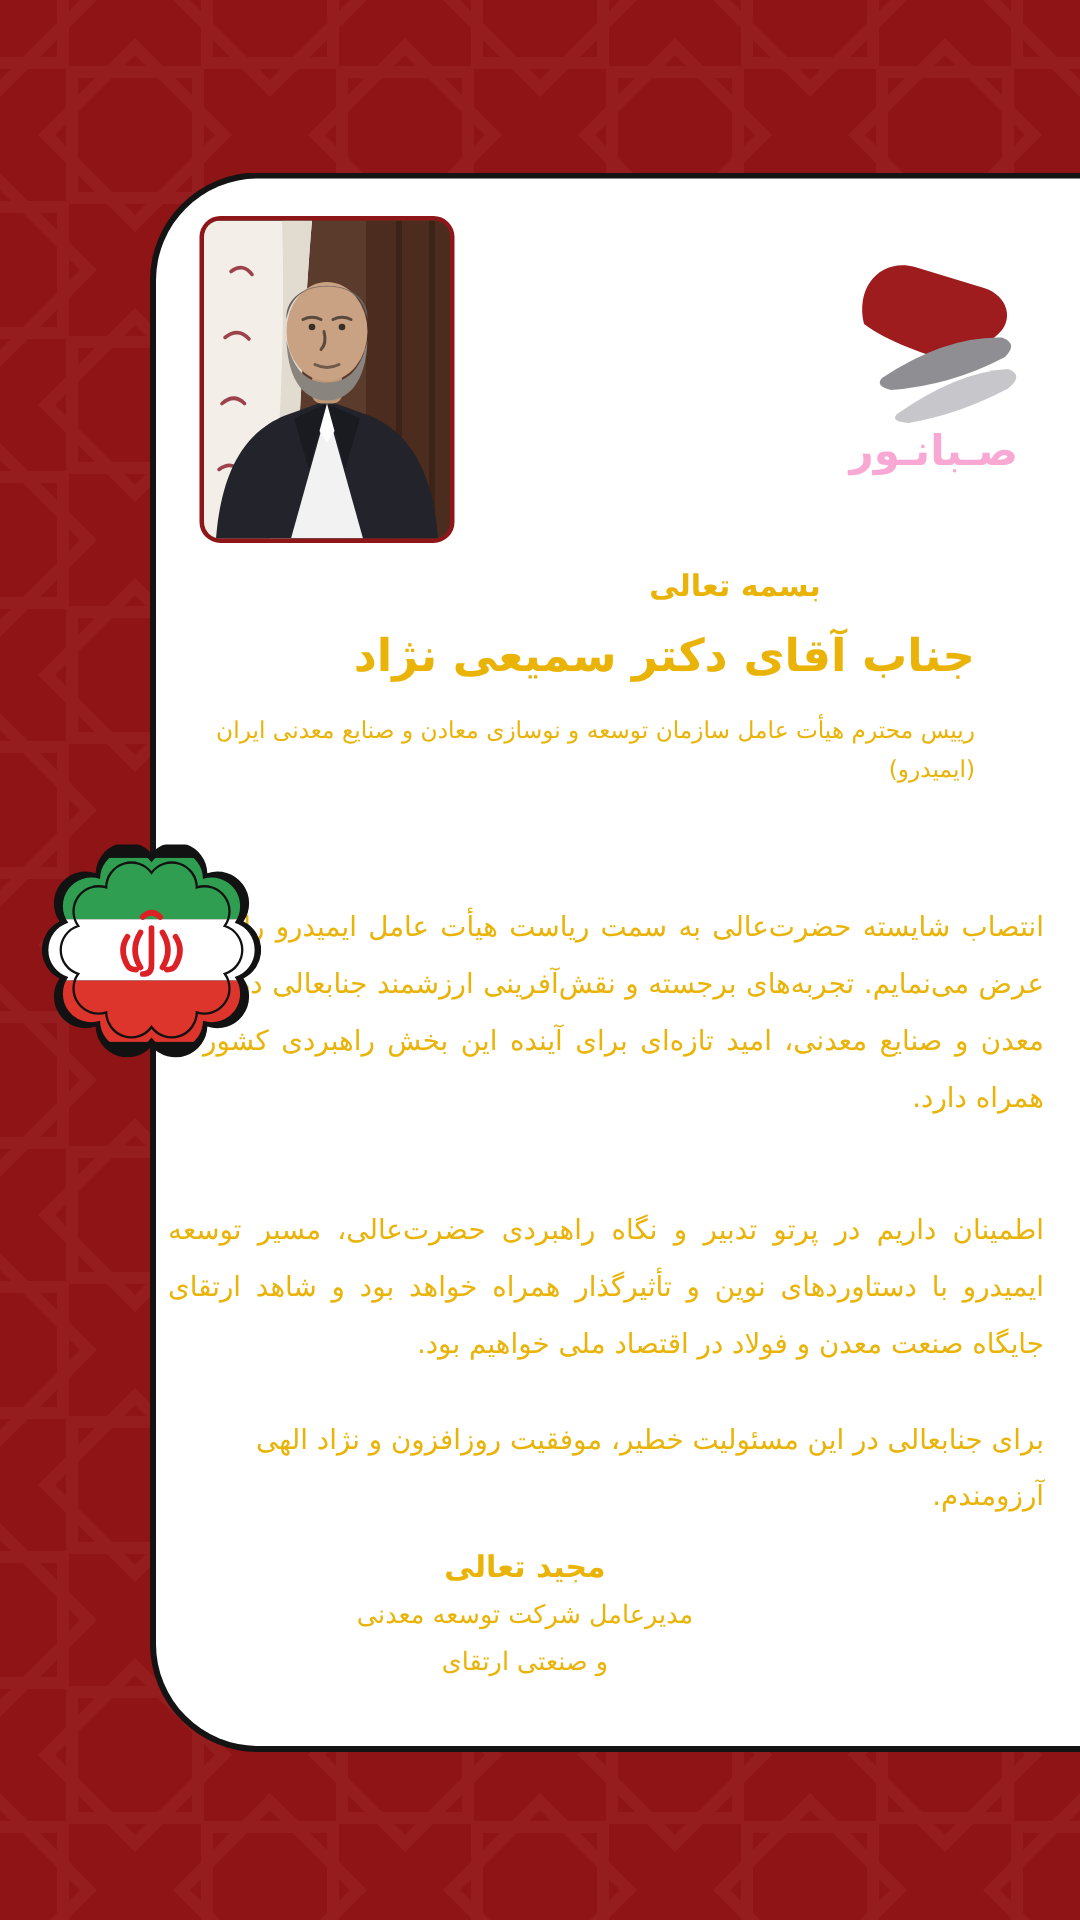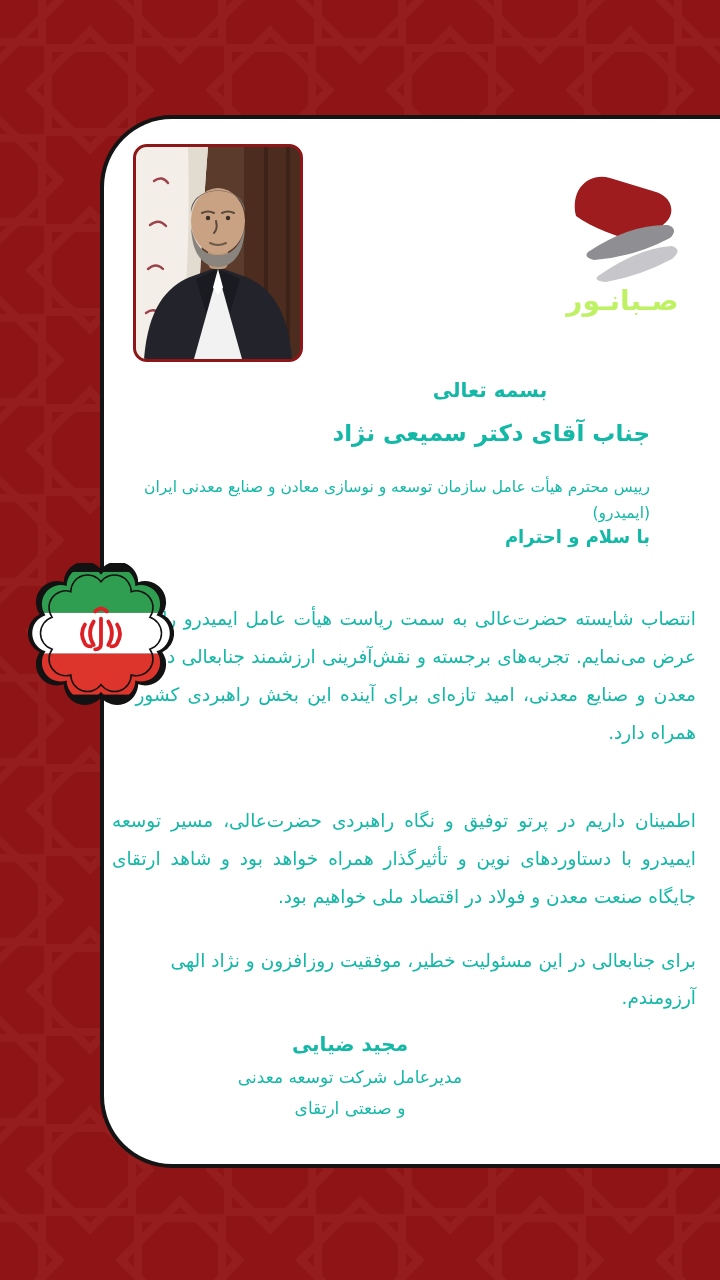--- a/index.html
+++ b/index.html
@@ -17,27 +17,27 @@
   }
   .photo-frame{
     position:absolute;left:133px;top:144px;width:164px;height:212px;
     border:3px solid #8e1518;border-radius:14px;overflow:hidden;z-index:4;
     background:#5b3b2b;
   }
   .photo-frame svg{display:block;width:100%;height:100%;}
   .logo{position:absolute;left:545px;top:164px;width:155px;z-index:4;text-align:center;}
   .logo svg{display:block;margin:0 auto;}
   .logo-wordmark{
-    margin-top:4px;color:#bef264;font-weight:bold;font-size:28px;line-height:1.1;
+    margin-top:4px;color:#f9a8d4;font-weight:bold;font-size:28px;line-height:1.1;
     letter-spacing:1px;
   }
   .flag-badge{position:absolute;left:28px;top:563px;width:146px;height:142px;z-index:5;}
-  .txt{position:absolute;color:#14b8a6;z-index:4;direction:rtl;}
+  .txt{position:absolute;color:#eab308;z-index:4;direction:rtl;}
   .bismillah{left:380px;top:378px;width:220px;text-align:center;font-size:20px;font-weight:700;}
-  .addr-name{right:70px;left:120px;top:420px;text-align:right;font-size:23px;font-weight:700;}
+  .addr-name{right:70px;left:120px;top:420px;text-align:right;font-size:30px;font-weight:700;}
   .addr-title{right:70px;left:112px;top:474px;text-align:right;font-size:15.5px;line-height:1.7;}
   .salutation{right:70px;left:300px;top:526px;text-align:right;font-size:18px;font-weight:600;}
   .para{left:112px;right:24px;text-align:justify;font-size:18.5px;line-height:2.05;}
   .para1{top:600px;}
   .para2{top:802px;}
   .closing{left:112px;right:24px;top:942px;text-align:right;font-size:18.5px;line-height:2.0;}
   .signature{left:210px;width:280px;top:1026px;text-align:center;line-height:1.8;}
   .sig-name{font-size:20px;font-weight:700;}
   .sig-title{font-size:17px;font-weight:400;}
 </style>
@@ -148,24 +148,23 @@
       <path d="M45,40 Q40,48 45,56"></path>
       <path d="M39,42 Q35,48 39,55 Q40,57 43,57"></path>
       <path d="M55,40 Q60,48 55,56"></path>
       <path d="M61,42 Q65,48 61,55 Q60,57 57,57"></path>
     </g>
   </svg>
 
   <div class="txt bismillah">بسمه تعالی</div>
   <div class="txt addr-name">جناب آقای دکتر سمیعی نژاد</div>
   <div class="txt addr-title">رییس محترم هیأت عامل سازمان توسعه و نوسازی معادن و صنایع معدنی ایران (ایمیدرو)</div>
-  <div class="txt salutation">با سلام و احترام</div>
   <div class="txt para para1">انتصاب شایسته حضرت‌عالی به سمت ریاست هیأت عامل ایمیدرو را تبریک عرض می‌نمایم. تجربه‌های برجسته و نقش‌آفرینی ارزشمند جنابعالی در حوزه معدن و صنایع معدنی، امید تازه‌ای برای آینده این بخش راهبردی کشور به همراه دارد.</div>
-  <div class="txt para para2">اطمینان داریم در پرتو توفیق و نگاه راهبردی حضرت‌عالی، مسیر توسعه ایمیدرو با دستاوردهای نوین و تأثیرگذار همراه خواهد بود و شاهد ارتقای جایگاه صنعت معدن و فولاد در اقتصاد ملی خواهیم بود.</div>
+  <div class="txt para para2">اطمینان داریم در پرتو تدبیر و نگاه راهبردی حضرت‌عالی، مسیر توسعه ایمیدرو با دستاوردهای نوین و تأثیرگذار همراه خواهد بود و شاهد ارتقای جایگاه صنعت معدن و فولاد در اقتصاد ملی خواهیم بود.</div>
   <div class="txt closing">برای جنابعالی در این مسئولیت خطیر، موفقیت روزافزون و نژاد الهی آرزومندم.</div>
 
   <div class="txt signature">
-    <div class="sig-name">مجید ضیایی</div>
+    <div class="sig-name">مجید تعالی</div>
     <div class="sig-title">مدیرعامل شرکت توسعه معدنی</div>
     <div class="sig-title">و صنعتی ارتقای</div>
   </div>
 
 </div>
 
 </body></html>

